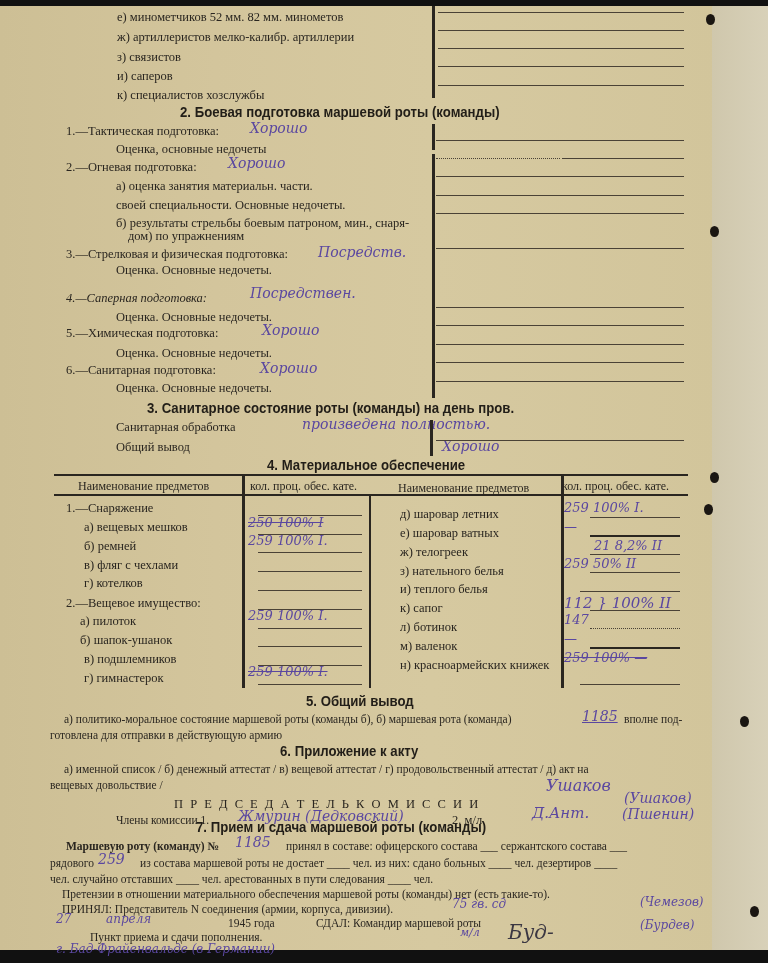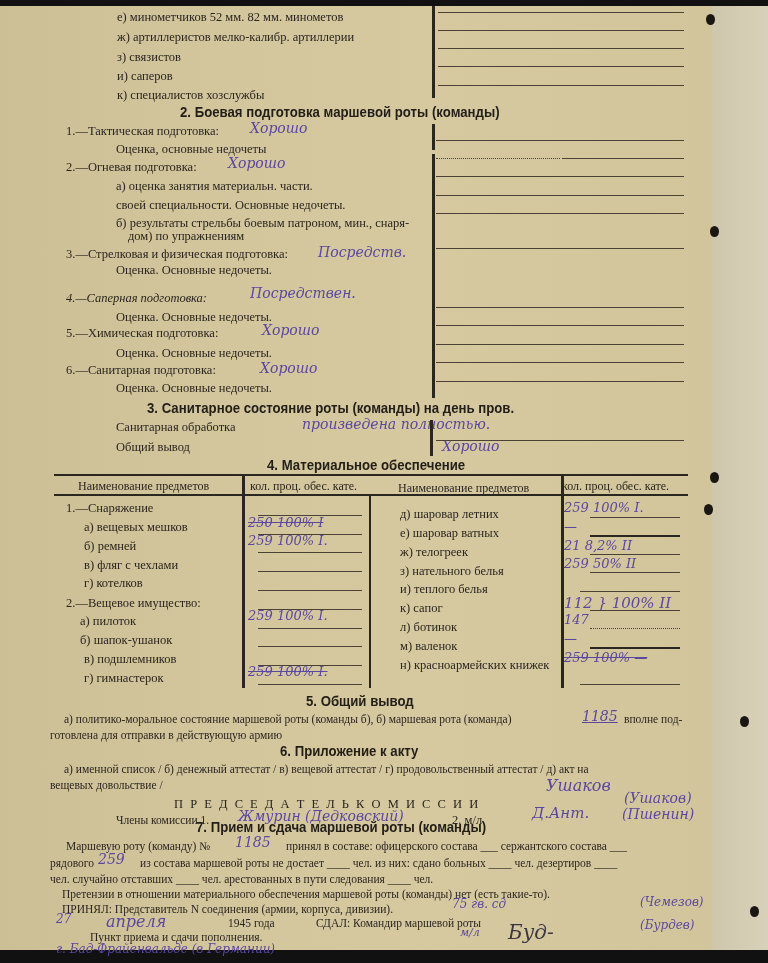--- a/index.html
+++ b/index.html
@@ -128,21 +128,21 @@
 <div class="hline" style="left:258px;top:628px;width:104px;"></div>
 <div class="hline" style="left:258px;top:646px;width:104px;"></div>
 <div class="hline" style="left:258px;top:665px;width:104px;"></div>
 <div class="hline" style="left:258px;top:684px;width:104px;"></div>
 
 <div class="t" style="left:400px;top:507px;">д) шаровар летних</div>
 <div class="hw" style="left:564px;top:500px;font-size:13px;">259 100% I.</div>
 <div class="t" style="left:400px;top:526px;">е) шаровар ватных</div>
 <div class="hw" style="left:564px;top:519px;font-size:13px;">—</div>
 <div class="t" style="left:400px;top:545px;">ж) телогреек</div>
-<div class="hw" style="left:564px;top:538px;font-size:13px;">21 8,2% II</div>
+<div class="hw" style="left:564px;top:538px;font-size:13px;padding-left:30px;">21 8,2% II</div>
 <div class="t" style="left:400px;top:564px;">з) нательного белья</div>
 <div class="hw" style="left:564px;top:556px;font-size:13px;">259 50% II</div>
 <div class="t" style="left:400px;top:582px;">и) теплого белья</div>
 <div class="t" style="left:400px;top:601px;">к) сапог</div>
 <div class="hw" style="left:564px;top:594px;font-size:15px;">112 } 100% II</div>
 <div class="t" style="left:400px;top:620px;">л) ботинок</div>
 <div class="hw" style="left:564px;top:612px;font-size:13px;">147</div>
 <div class="t" style="left:400px;top:639px;">м) валенок</div>
 <div class="hw" style="left:564px;top:631px;font-size:13px;">—</div>
 <div class="t" style="left:400px;top:658px;">н) красноармейских книжек</div>
@@ -171,32 +171,32 @@
 <div class="t" style="left:174px;top:797px;letter-spacing:2px;">П Р Е Д С Е Д А Т Е Л Ь   К О М И С С И И</div>
 <div class="hw" style="left:546px;top:776px;font-size:16px;">Ушаков</div>
 <div class="hw" style="left:624px;top:790px;">(Ушаков)</div>
 <div class="t" style="left:116px;top:813px;font-size:11.5px;">Члены комиссии 1.</div>
 <div class="hw" style="left:238px;top:808px;">Жмурин (Дедковский)</div>
 <div class="t" style="left:452px;top:813px;">2. м/л</div>
 <div class="hw" style="left:532px;top:804px;font-size:15px;">Д.Ант.</div>
 <div class="hw" style="left:622px;top:806px;">(Пшенин)</div>
 
 <div class="h" style="left:196px;top:818px;">7. Прием и сдача маршевой роты (команды)</div>
-<div class="t" style="left:66px;top:839px;font-size:11.5px;">Маршевую роту (команду) №</div>
+<div class="t" style="left:66px;top:839px;font-size:11.5px;font-weight:bold;">Маршевую роту (команду) №</div>
 <div class="hw" style="left:235px;top:834px;">1185</div>
 <div class="t" style="left:286px;top:839px;font-size:11.5px;">принял в составе: офицерского состава ___ сержантского состава ___</div>
 <div class="t" style="left:50px;top:856px;font-size:11.5px;">рядового</div>
 <div class="hw" style="left:98px;top:851px;">259</div>
 <div class="t" style="left:140px;top:856px;font-size:11.5px;">из состава маршевой роты не достает ____ чел. из них: сдано больных ____ чел. дезертиров ____</div>
 <div class="t" style="left:50px;top:872px;font-size:11.5px;">чел. случайно отставших ____ чел. арестованных в пути следования ____ чел.</div>
 <div class="t" style="left:62px;top:887px;font-size:11.5px;">Претензии в отношении материального обеспечения маршевой роты (команды) нет (есть такие-то).</div>
 <div class="t" style="left:62px;top:902px;font-size:11.5px;">ПРИНЯЛ: Представитель N соединения (армии, корпуса, дивизии).</div>
 <div class="hw" style="left:452px;top:897px;font-size:12px;">75 гв. сд</div>
 <div class="hw" style="left:640px;top:895px;font-size:12px;">(Чемезов)</div>
 <div class="hw" style="left:56px;top:912px;font-size:12px;">27</div>
-<div class="hw" style="left:106px;top:912px;font-size:16px;">апреля</div>
+<div class="hw" style="left:106px;top:912px;font-size:12px;">апреля</div>
 <div class="t" style="left:228px;top:916px;font-size:11.5px;">1945 года</div>
 <div class="t" style="left:316px;top:916px;font-size:11.5px;">СДАЛ: Командир маршевой роты</div>
 <div class="hw" style="left:460px;top:926px;font-size:11px;">м/л</div>
 <div class="hw" style="left:508px;top:920px;font-size:20px;color:#3b3742;">Буд-</div>
 <div class="hw" style="left:640px;top:918px;font-size:12px;">(Бурдев)</div>
 <div class="t" style="left:90px;top:930px;font-size:11.5px;">Пункт приема и сдачи пополнения.</div>
 <div class="hw" style="left:56px;top:942px;font-size:12px;">г. Бад-Фрайенвальде (в Германии)</div>
 
 </body></html>

